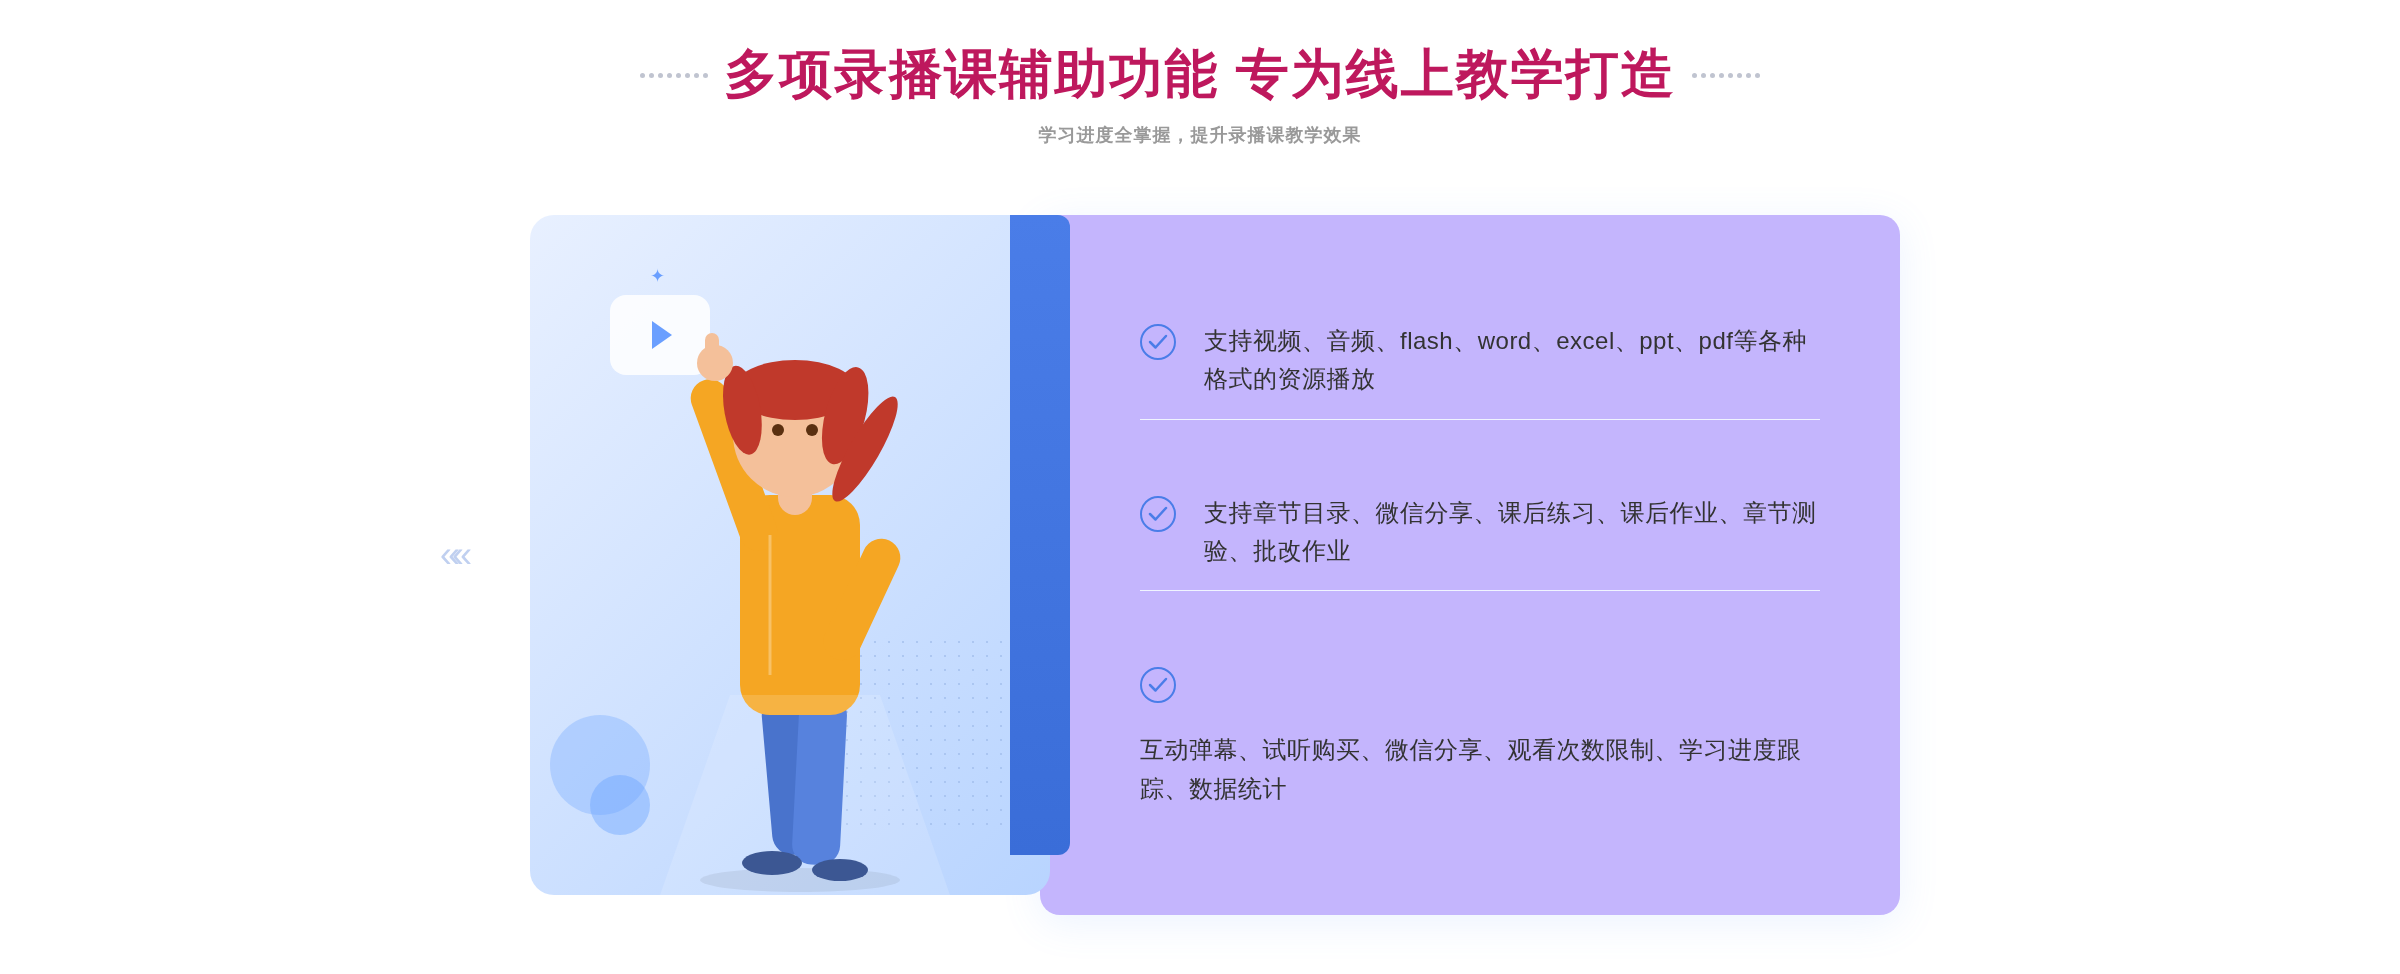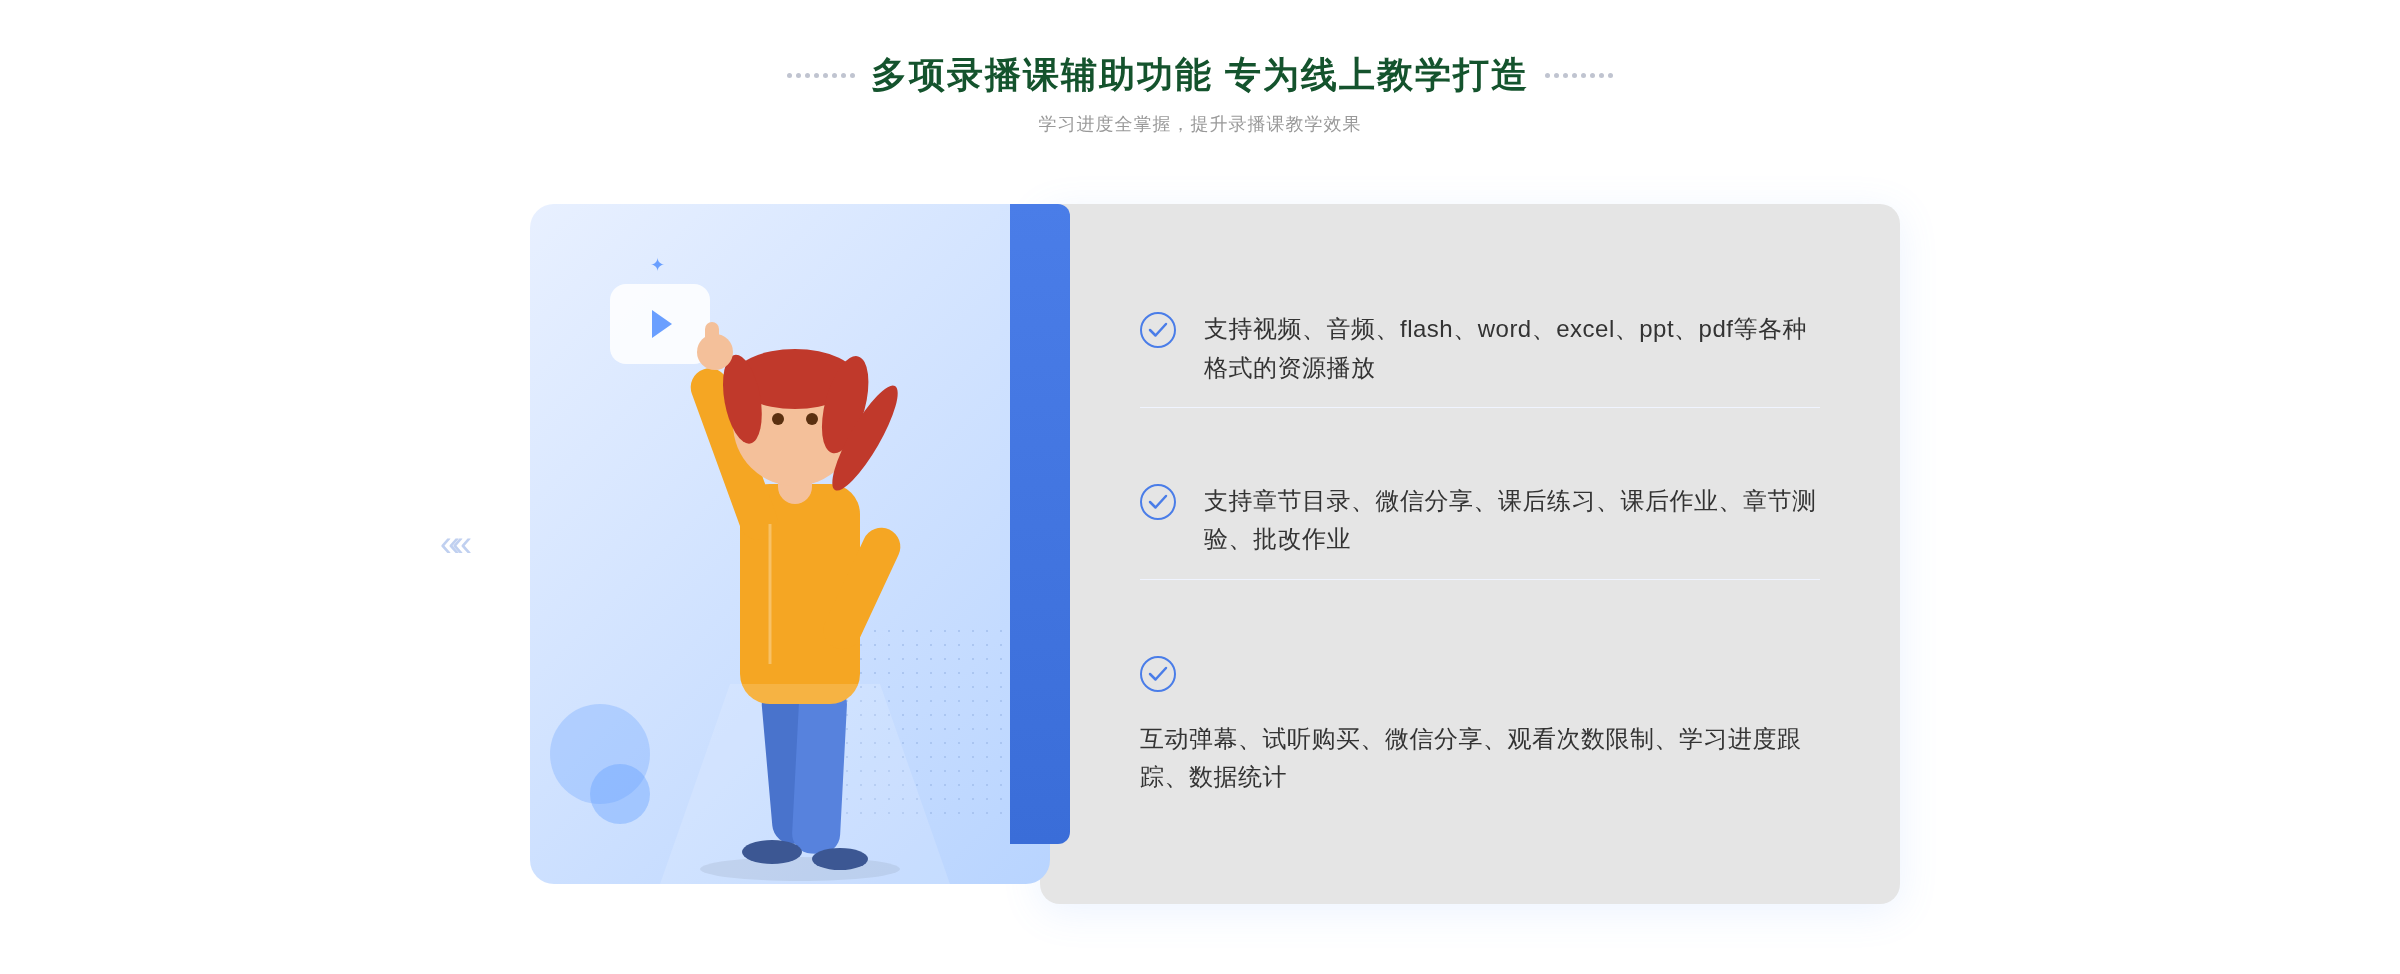--- a/index.html
+++ b/index.html
@@ -53,31 +53,31 @@
 
     .title-dots span {
       width: 5px;
       height: 5px;
       background: #c0c4d0;
       border-radius: 50%;
       display: inline-block;
     }
 
     .main-title {
-      font-size: 36px;
+      font-size: 53px;
       font-weight: 600;
-      color: #14532d;
+      color: #be185d;
       letter-spacing: 2px;
     }
 
     .sub-title {
       font-size: 18px;
       color: #999;
       margin-top: 12px;
-      font-weight: 400;
+      font-weight: 700;
       letter-spacing: 1px;
     }
 
     
     .content-area {
       display: flex;
       width: 1400px;
       gap: 0;
       position: relative;
     }
@@ -205,21 +205,21 @@
       transform: translateY(-50%);
       font-size: 36px;
       color: #c0d0f0;
       font-weight: 300;
       letter-spacing: -8px;
     }
 
     
     .features-panel {
       flex: 1;
-      background: #e5e5e5;
+      background: #c4b5fd;
       border-radius: 20px;
       padding: 60px 80px 60px 100px;
       box-shadow: 0 8px 40px rgba(100, 160, 255, 0.12);
       display: flex;
       flex-direction: column;
       justify-content: space-around;
       min-height: 680px;
       margin-top: 20px;
       margin-left: -20px;
     }

